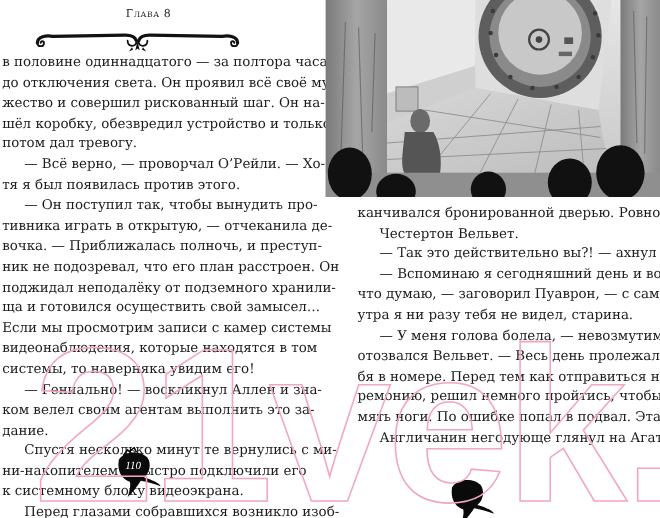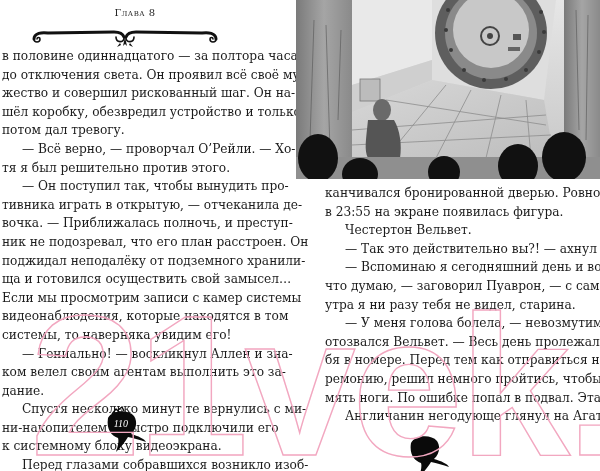--- a/index.html
+++ b/index.html
@@ -67,21 +67,21 @@
       </g>
     </svg>
 
     <div class="text-block">
       <span class="line">в половине одиннадцатого — за полтора часа</span>
       <span class="line">до отключения света. Он проявил всё своё му-</span>
       <span class="line">жество и совершил рискованный шаг. Он на-</span>
       <span class="line">шёл коробку, обезвредил устройство и только</span>
       <span class="line last">потом дал тревогу.</span>
       <span class="line indent">— Всё верно, — проворчал О’Рейли. — Хо-</span>
-      <span class="line last">тя я был решительно против этого.</span>
+      <span class="line last">тя я был появилась против этого.</span>
       <span class="line indent">— Он поступил так, чтобы вынудить про-</span>
       <span class="line">тивника играть в открытую, — отчеканила де-</span>
       <span class="line">вочка. — Приближалась полночь, и преступ-</span>
       <span class="line">ник не подозревал, что его план расстроен. Он</span>
       <span class="line">поджидал неподалёку от подземного хранили-</span>
       <span class="line">ща и готовился осуществить свой замысел…</span>
       <span class="line">Если мы просмотрим записи с камер системы</span>
       <span class="line">видеонаблюдения, которые находятся в том</span>
       <span class="line last">системы, то наверняка увидим его!</span>
       <span class="line indent">— Гениально! — воскликнул Аллен и зна-</span>
@@ -183,21 +183,20 @@
           <ellipse cx="64" cy="174" rx="18" ry="16"></ellipse>
           <ellipse cx="148" cy="172" rx="16" ry="16"></ellipse>
           <ellipse cx="222" cy="166" rx="20" ry="22"></ellipse>
           <ellipse cx="268" cy="157" rx="22" ry="25"></ellipse>
         </g>
       </svg>
     </div>
 
     <div class="text-block">
       <span class="line">канчивался бронированной дверью. Ровно</span>
-      <span class="line last">в 23:55 на экране появилась фигура.</span>
       <span class="line indent last">Честертон Вельвет.</span>
       <span class="line indent">— Так это действительно вы?! — ахнул по-</span>
       <span class="line indent">— Вспоминаю я сегодняшний день и вот</span>
       <span class="line">что думаю, — заговорил Пуаврон, — с самого</span>
       <span class="line last">утра я ни разу тебя не видел, старина.</span>
       <span class="line indent">— У меня голова болела, — невозмутимо</span>
       <span class="line">отозвался Вельвет. — Весь день пролежал у се-</span>
       <span class="line">бя в номере. Перед тем как отправиться на це-</span>
       <span class="line">ремонию, решил немного пройтись, чтобы раз-</span>
       <span class="line">мять ноги. По ошибке попал в подвал. Эта за-</span>

